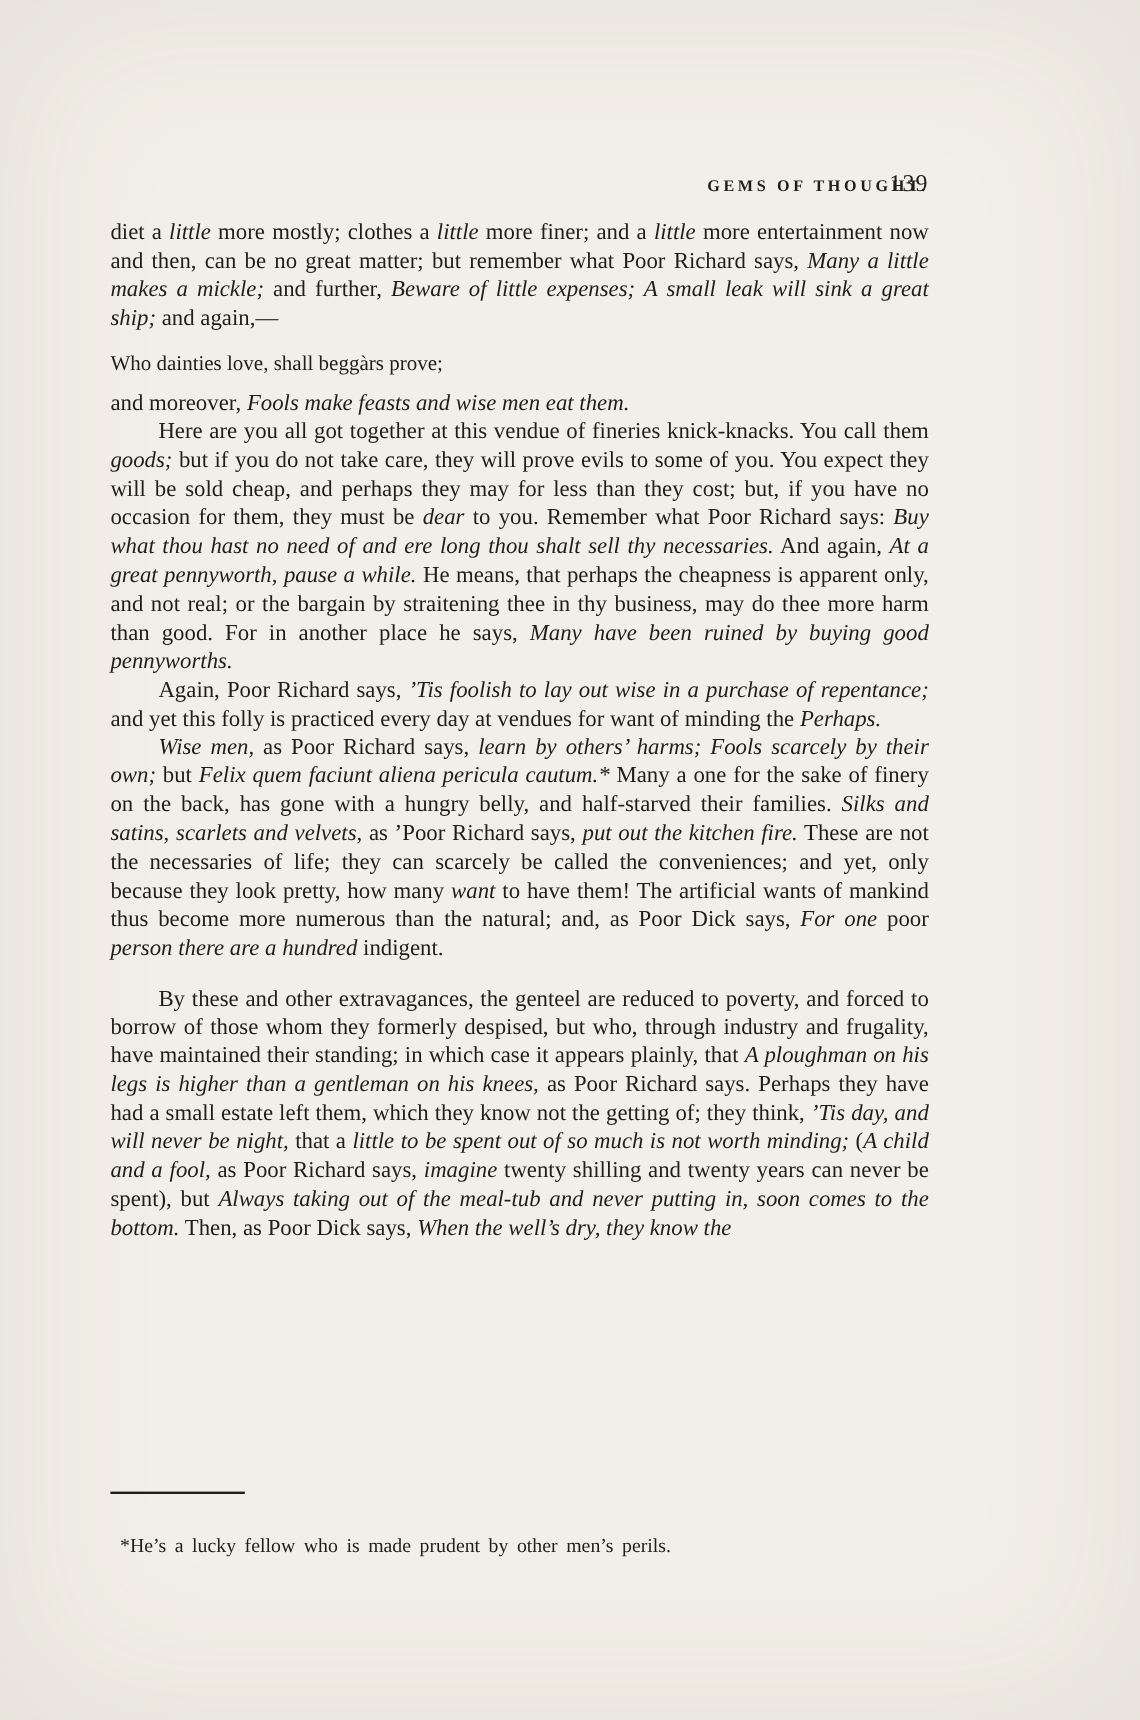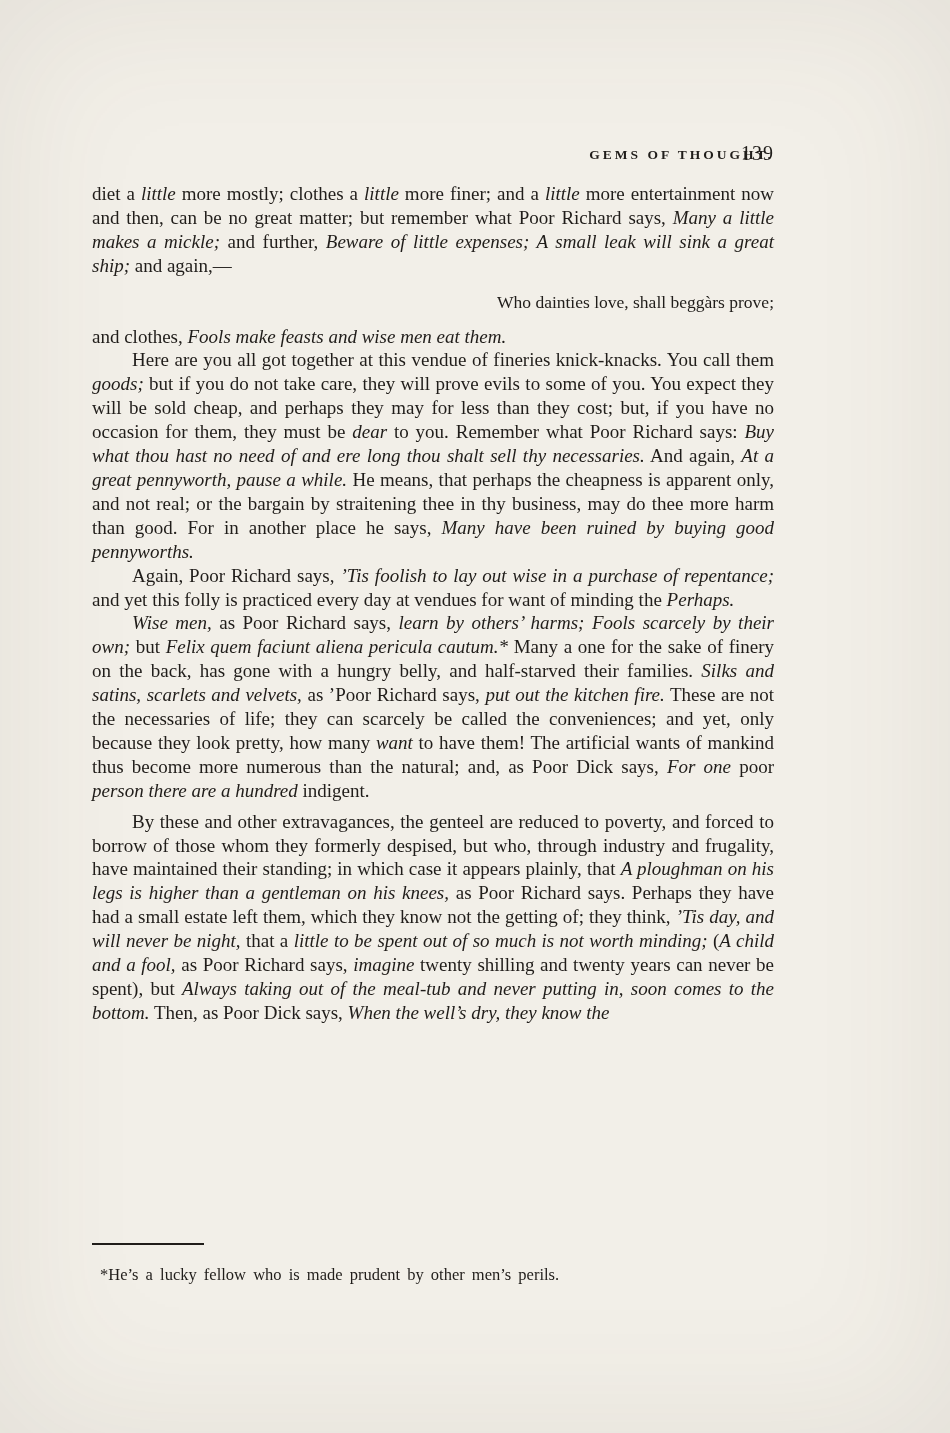--- a/index.html
+++ b/index.html
@@ -39,60 +39,60 @@
     position: absolute;
     top: 182px;
     left: 92px;
     width: 682px;
     font-size: 19px;
     line-height: 23.9px;
     text-align: justify;
   }
   .para { margin: 0; }
   .indent { text-indent: 40px; }
-  .gap { margin-top: 7px; }
+  .gap { margin-top: 18px; }
   .verse {
     margin: 13px 0 10px;
-    text-align: right;
+    text-align: left;
     font-size: 17.5px;
     text-indent: 0;
   }
   .it { font-style: italic; }
   .footnote {
     position: absolute;
     left: 92px;
     top: 1243px;
     width: 682px;
   }
   .fn-rule {
     width: 112px;
     height: 2px;
     background: var(--ink, #201d1a);
   }
   .fn-text {
-    margin: 20px 0 0;
+    margin: 33px 0 0;
     font-size: 16.5px;
     text-indent: 8px;
     word-spacing: 3px;
   }
 </style>
 </head>
 <body>
 
 <div class="page">
 
   <div class="header">
     <span class="running-title">GEMS OF THOUGHT.</span>
     <span class="page-number">139</span>
   </div>
 
   <div class="text-block">
       <p class="para"><span>diet a </span><span class="it">little</span><span> more mostly; clothes a </span><span class="it">little</span><span> more finer; and a </span><span class="it">little</span><span> more entertainment now and then, can be no great matter; but remember what Poor Richard says, </span><span class="it">Many a little makes a mickle;</span><span> and further, </span><span class="it">Beware of little expenses; A small leak will sink a great ship;</span><span> and again,—</span></p>
       <p class="verse"><span>Who dainties love, shall beggàrs prove;</span></p>
-      <p class="para"><span>and clothes, </span><span class="it">Fools make feasts and wise men eat them.</span></p>
+      <p class="para"><span>and moreover, </span><span class="it">Fools make feasts and wise men eat them.</span></p>
       <p class="para indent"><span>Here are you all got together at this vendue of fineries knick-knacks. You call them </span><span class="it">goods;</span><span> but if you do not take care, they will prove evils to some of you. You expect they will be sold cheap, and perhaps they may for less than they cost; but, if you have no occasion for them, they must be </span><span class="it">dear</span><span> to you. Remember what Poor Richard says: </span><span class="it">Buy what thou hast no need of and ere long thou shalt sell thy necessaries.</span><span> And again, </span><span class="it">At a great pennyworth, pause a while.</span><span> He means, that perhaps the cheapness is apparent only, and not real; or the bargain by straitening thee in thy business, may do thee more harm than good. For in another place he says, </span><span class="it">Many have been ruined by buying good pennyworths.</span></p>
       <p class="para indent"><span>Again, Poor Richard says, </span><span class="it">’Tis foolish to lay out wise in a purchase of repentance;</span><span> and yet this folly is practiced every day at vendues for want of minding the </span><span class="it">Perhaps.</span></p>
       <p class="para indent"><span class="it">Wise men,</span><span> as Poor Richard says, </span><span class="it">learn by others’ harms; Fools scarcely by their own;</span><span> but </span><span class="it">Felix quem faciunt aliena pericula cautum.*</span><span> Many a one for the sake of finery on the back, has gone with a hungry belly, and half-starved their families. </span><span class="it">Silks and satins, scarlets and velvets,</span><span> as ’Poor Richard says, </span><span class="it">put out the kitchen fire.</span><span> These are not the necessaries of life; they can scarcely be called the conveniences; and yet, only because they look pretty, how many </span><span class="it">want</span><span> to have them! The artificial wants of mankind thus become more numerous than the natural; and, as Poor Dick says, </span><span class="it">For one</span><span> poor </span><span class="it">person there are a hundred</span><span> indigent.</span></p>
       <p class="para indent gap"><span>By these and other extravagances, the genteel are reduced to poverty, and forced to borrow of those whom they formerly despised, but who, through industry and frugality, have maintained their standing; in which case it appears plainly, that </span><span class="it">A ploughman on his legs is higher than a gentleman on his knees,</span><span> as Poor Richard says. Perhaps they have had a small estate left them, which they know not the getting of; they think, </span><span class="it">’Tis day, and will never be night,</span><span> that a </span><span class="it">little to be spent out of so much is not worth minding;</span><span> (</span><span class="it">A child and a fool,</span><span> as Poor Richard says, </span><span class="it">imagine</span><span> twenty shilling and twenty years can never be spent), but </span><span class="it">Always taking out of the meal-tub and never putting in, soon comes to the bottom.</span><span> Then, as Poor Dick says, </span><span class="it">When the well’s dry, they know the</span></p>
     </div>
 
   <div class="footnote">
     <div class="fn-rule"></div>
     <p class="fn-text">*He’s a lucky fellow who is made prudent by other men’s perils.</p>
   </div>

